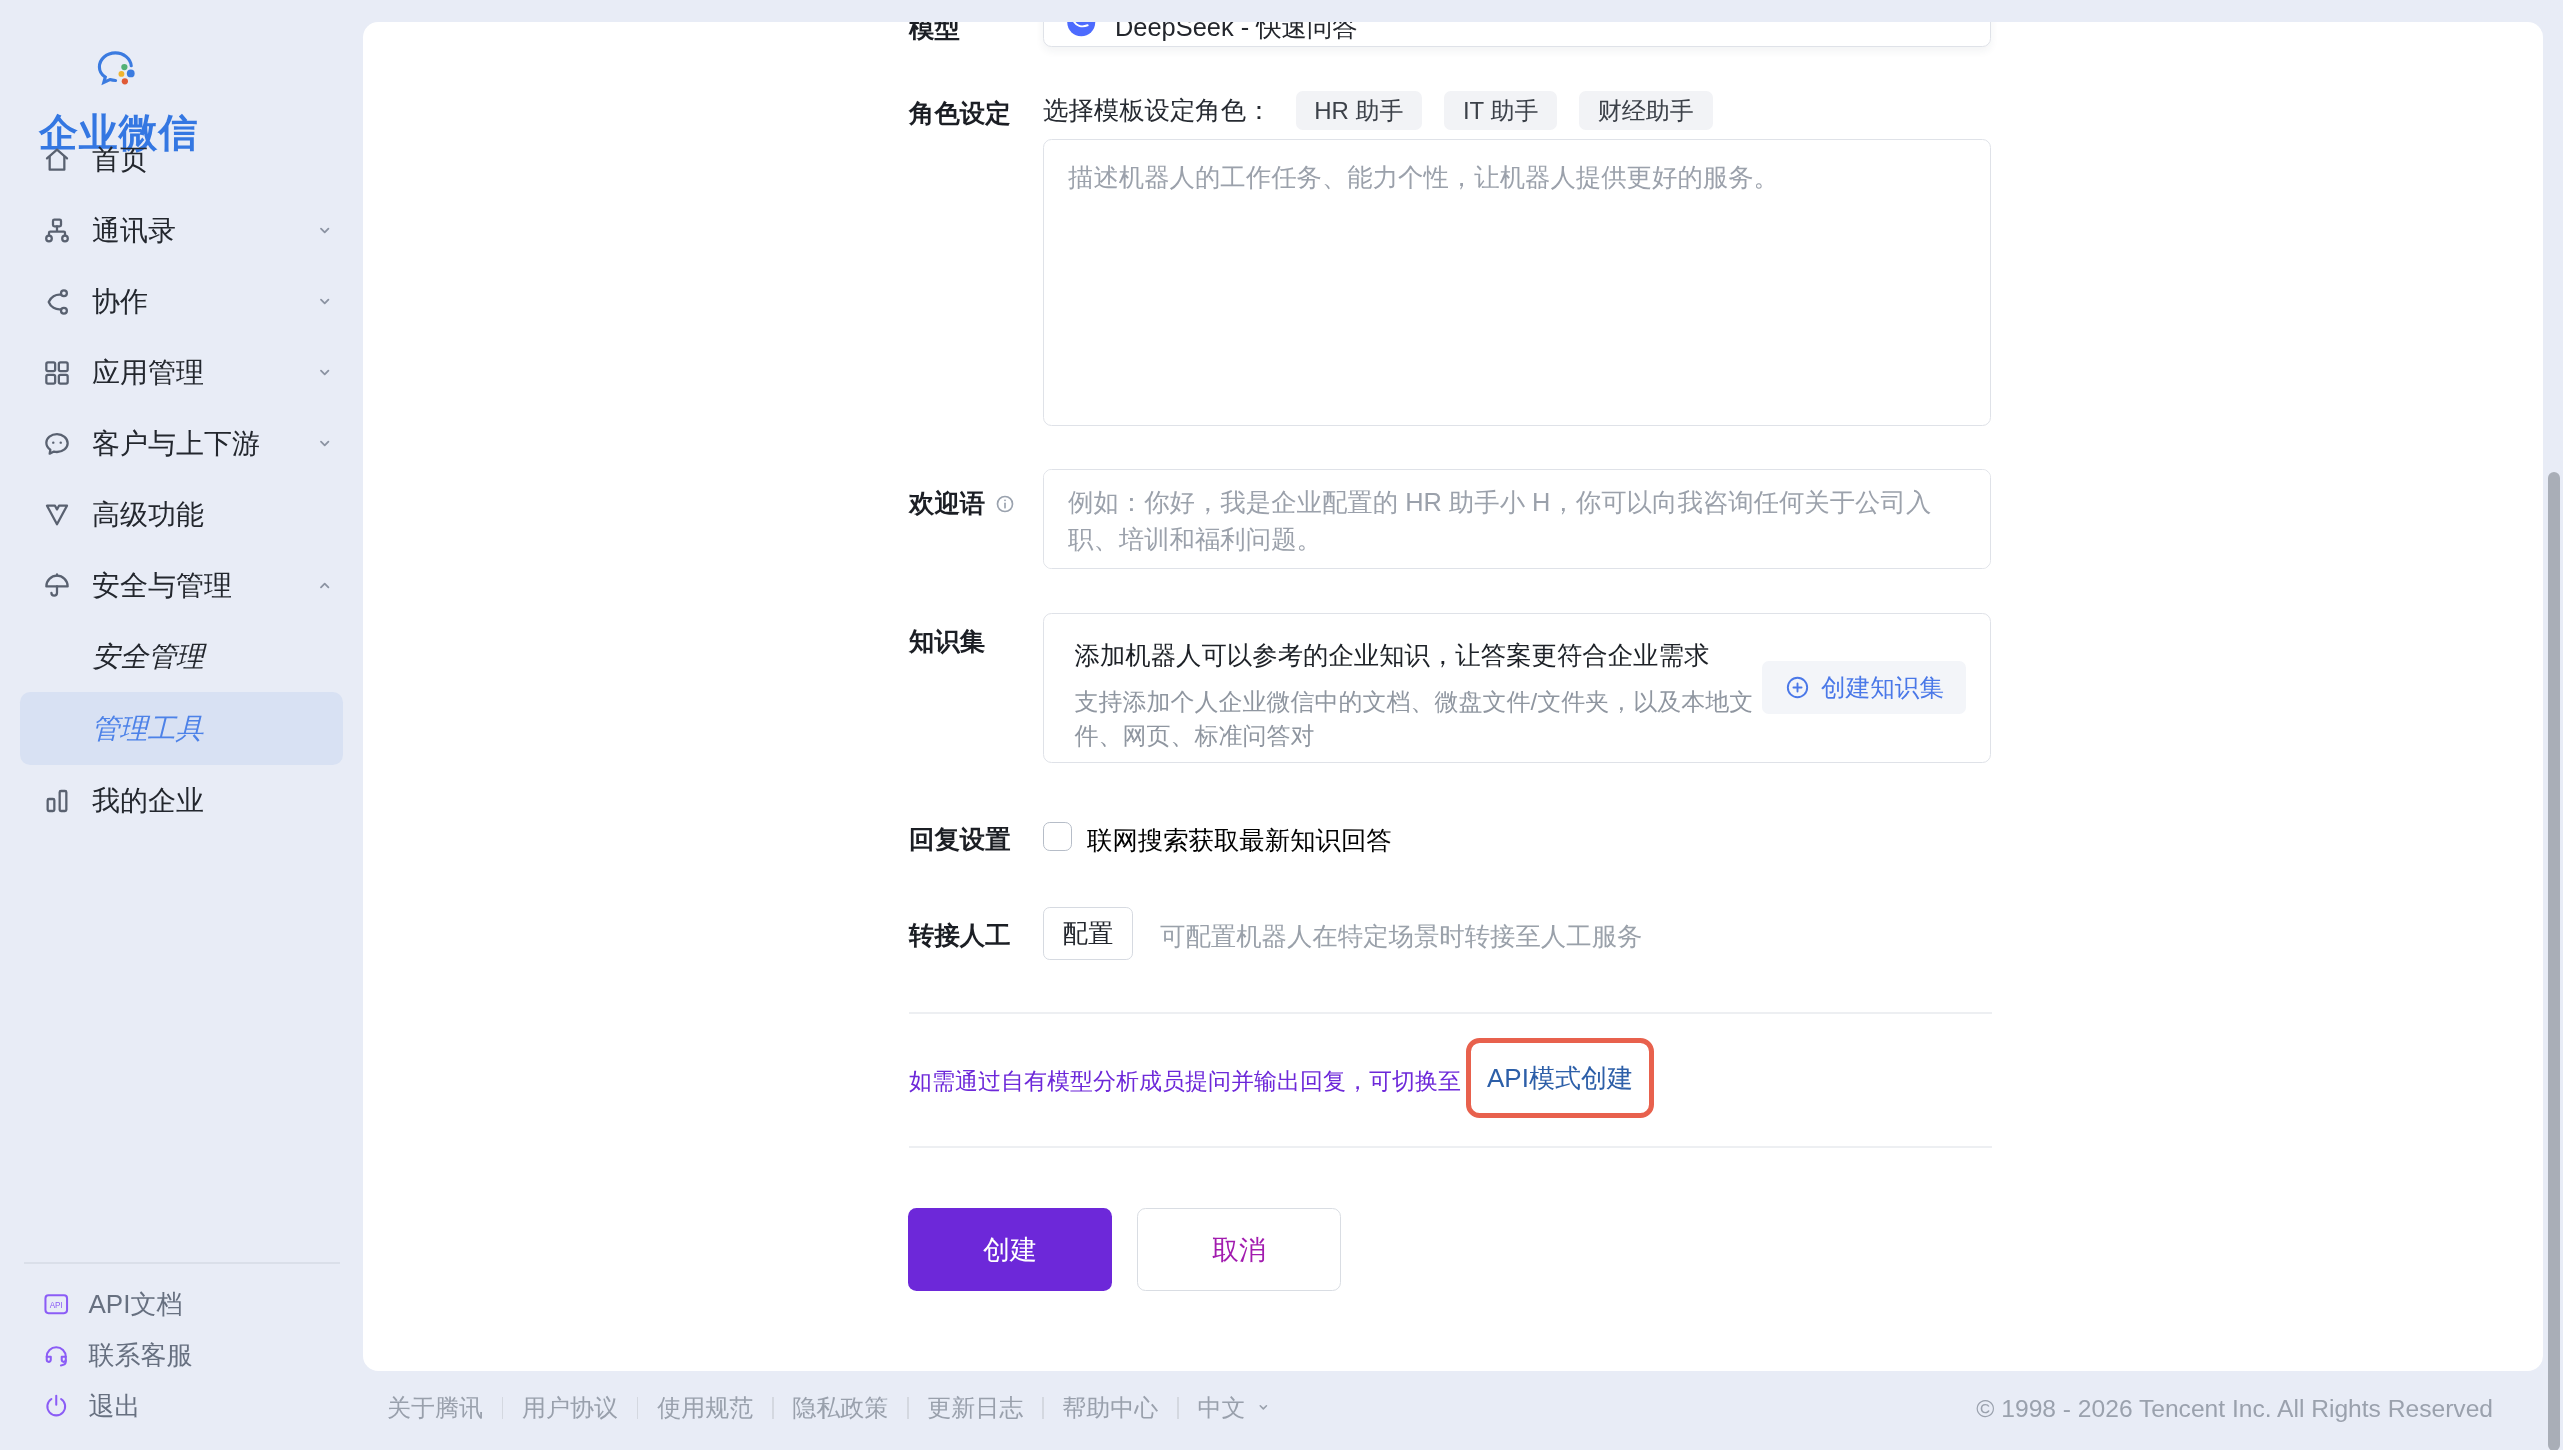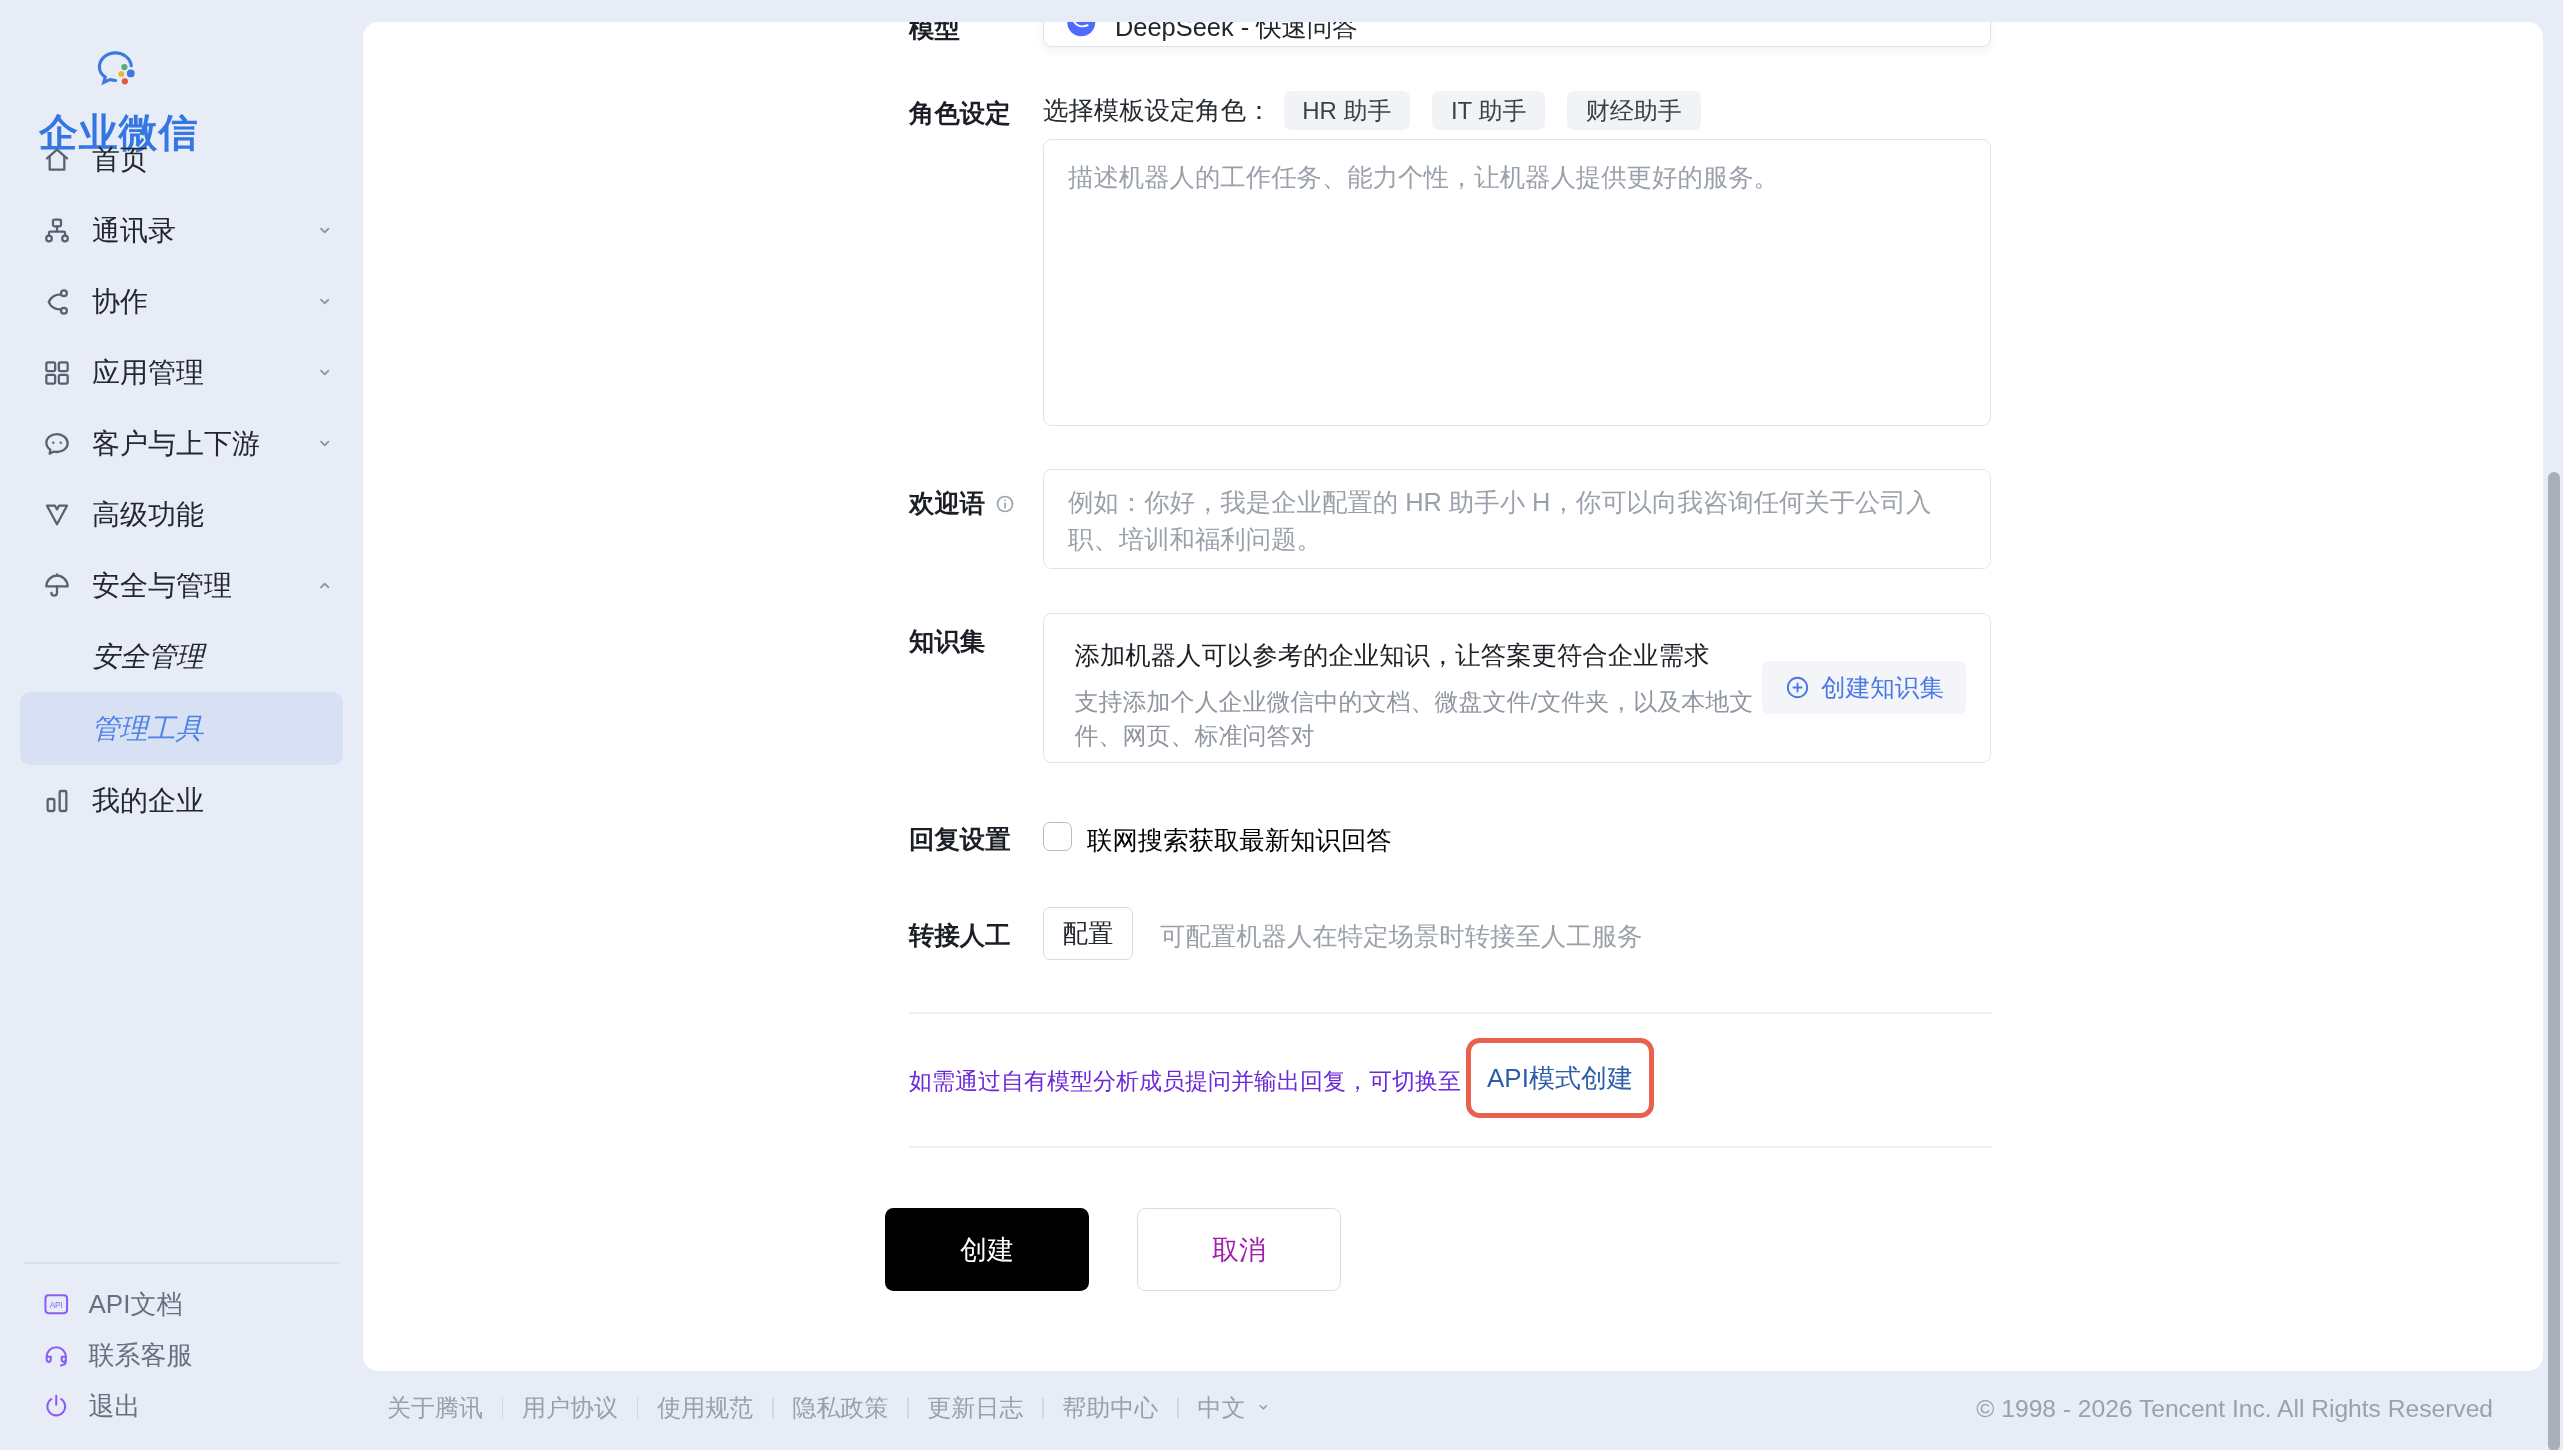--- a/index.html
+++ b/index.html
@@ -25,21 +25,21 @@
   .foot-item{height:51px;display:flex;align-items:center;padding-left:41px;font-size:26px;color:#677080;cursor:pointer;}
   .foot-icon{width:30.5px;margin-right:17px;color:#8b5cf6;flex:0 0 auto;}
   
   .card{position:absolute;left:363px;top:22px;width:2180px;height:1349px;background:#ffffff;border-radius:15.3px;overflow:hidden;}
   .flabel{position:absolute;left:546px;font-size:25.4px;font-weight:600;color:#1b1e24;white-space:nowrap;}
   .fbox{box-sizing:border-box;border:1.7px solid #dfe2e8;border-radius:8.5px;background:#fff;}
   .model-box{position:absolute;left:680px;top:-41px;width:948px;height:66px;box-shadow:0 3.4px 8.5px rgba(40,50,70,.06);cursor:pointer;}
   .model-ic{position:absolute;left:22px;top:25.4px;width:30.5px;height:30.5px;}
   .model-val{position:absolute;left:71px;top:29px;font-size:25.4px;color:#23262c;white-space:nowrap;}
   .role-row{position:absolute;left:680px;top:69px;height:39px;display:flex;align-items:center;}
-  .role-hint{font-size:25.4px;color:#262a31;margin-right:12px;white-space:nowrap;}
+  .role-hint{font-size:25.4px;color:#262a31;margin-right:24px;white-space:nowrap;}
   .chip{height:39px;box-sizing:border-box;padding:0 18.7px;margin-right:22px;background:#f2f3f6;border-radius:6.8px;font-size:24px;color:#3c4149;display:flex;align-items:center;cursor:pointer;white-space:nowrap;}
   .ta{position:absolute;left:680px;width:948px;box-sizing:border-box;border:1.7px solid #dfe2e8;border-radius:8.5px;
       font-family:"Liberation Sans",sans-serif;font-size:25.4px;line-height:37px;color:#23262c;
       padding:18.7px 24px;resize:none;outline:none;background:#fff;}
   .ta::placeholder{color:#9ba1ab;}
   .lbl-flex{display:flex;align-items:center;gap:8.5px;}
   .info-ic{color:#9aa2ae;}
   .kbox{position:absolute;left:680px;top:591px;width:948px;height:150px;}
   .kbox-title{position:absolute;left:30.5px;top:25.4px;font-size:25.4px;font-weight:500;color:#1d2127;white-space:nowrap;}
   .kbox-desc{position:absolute;left:30.5px;top:71px;width:687px;font-size:24px;line-height:34px;color:#8f96a0;}
@@ -50,21 +50,21 @@
   .cfg-btn{position:absolute;left:680px;top:885px;width:90px;height:53px;box-sizing:border-box;border:1.7px solid #d6dae1;border-radius:6.8px;
            display:flex;align-items:center;justify-content:center;font-size:25.4px;color:#23272e;background:#fff;cursor:pointer;}
   .cfg-desc{position:absolute;left:797px;top:898px;font-size:25.4px;color:#9aa1aa;white-space:nowrap;}
   .hdiv{position:absolute;left:546px;width:1083px;height:1.7px;background:#edeff2;}
   .switch-text{position:absolute;left:546px;top:1044px;font-size:23px;color:#6d28d9;white-space:nowrap;}
   .anno-box{position:absolute;left:1103px;top:1016px;width:188px;height:80px;box-sizing:border-box;border:5.1px solid #e8614d;border-radius:13.6px;
             display:flex;align-items:center;justify-content:center;}
   .api-link{font-size:26px;color:#2d5fa8;cursor:pointer;white-space:nowrap;}
   .btn{position:absolute;top:1186px;width:204px;height:83px;border-radius:8.5px;display:flex;align-items:center;justify-content:center;
        font-size:27px;cursor:pointer;box-sizing:border-box;}
-  .btn-primary{left:522px;background:#000000;color:#ffffff;}
+  .btn-primary{left:545px;background:#6d28d9;color:#ffffff;}
   .btn-plain{left:774px;background:#ffffff;border:1.7px solid #d9dde3;color:#a21caf;}
   
   .pfooter{position:absolute;left:387px;top:1389px;height:37px;display:flex;align-items:center;}
   .pf-link{font-size:24px;color:#99a0ac;cursor:pointer;white-space:nowrap;}
   .pf-sep{width:1.7px;height:22px;background:#d4d8e0;margin:0 18.7px;}
   .pf-lang{display:flex;align-items:center;gap:8.5px;font-size:24px;color:#99a0ac;cursor:pointer;}
   .copyright{position:absolute;right:70px;top:1395px;font-size:24.6px;color:#9aa1ad;white-space:nowrap;}
   .scroll-thumb{position:absolute;left:2548px;top:472px;width:12px;height:979px;background:#a9aeb7;border-radius:6.8px;cursor:pointer;}
 </style>
 </head>

